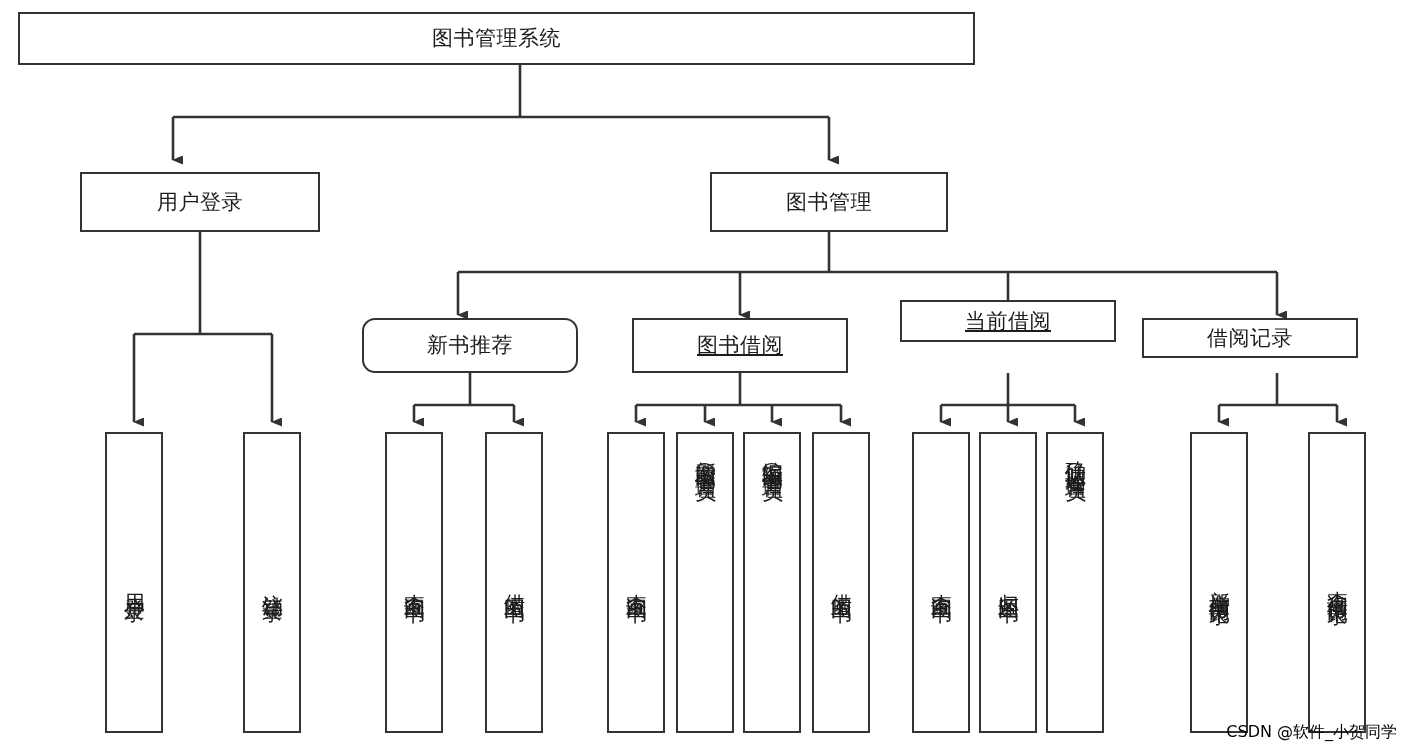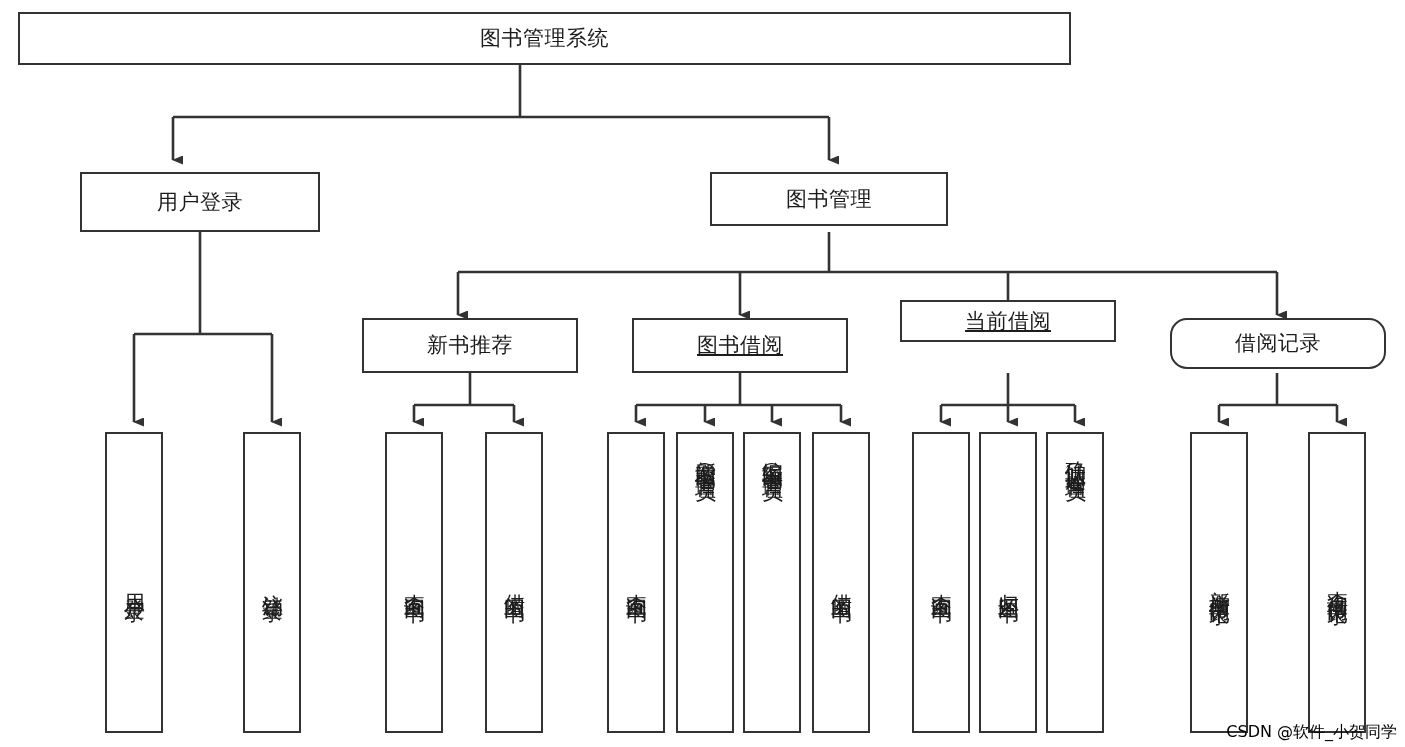--- a/index.html
+++ b/index.html
@@ -120,45 +120,45 @@
       <path d="M1008,405 L1008,422" marker-end="url(#arrowhead)"></path>
       <path d="M1075,405 L1075,422" marker-end="url(#arrowhead)"></path>
 
       <path d="M1277,373 L1277,405"></path>
       <path d="M1219,405 L1337,405"></path>
       <path d="M1219,405 L1219,422" marker-end="url(#arrowhead)"></path>
       <path d="M1337,405 L1337,422" marker-end="url(#arrowhead)"></path>
     </g>
   </svg>
 
-  <div class="node horizontal" style="left:18px; top:12px; width:1053px; height:53px;">
+  <div class="node horizontal" style="left:18px; top:12px; width:957px; height:53px;">
     <span class="node-label">图书管理系统</span>
   </div>
 
   <div class="node horizontal" style="left:80px; top:172px; width:240px; height:60px;">
     <span class="node-label">用户登录</span>
   </div>
 
-  <div class="node horizontal" style="left:710px; top:172px; width:238px; height:54px;">
+  <div class="node horizontal" style="left:710px; top:172px; width:238px; height:60px;">
     <span class="node-label">图书管理</span>
   </div>
 
-  <div class="node horizontal" style="left:362px; top:318px; width:216px; height:55px;">
+  <div class="node horizontal" style="left:362px; top:318px; width:216px; height:55px;border-radius:13px;">
     <span class="node-label">新书推荐</span>
   </div>
 
   <div class="node horizontal" style="left:632px; top:318px; width:216px; height:55px;text-decoration:underline;">
     <span class="node-label">图书借阅</span>
   </div>
 
   <div class="node horizontal" style="left:900px; top:300px; width:216px; height:42px;text-decoration:underline;">
     <span class="node-label">当前借阅</span>
   </div>
 
-  <div class="node horizontal" style="left:1170px; top:318px; width:216px; height:51px;border-radius:17px;">
+  <div class="node horizontal" style="left:1142px; top:318px; width:216px; height:40px;">
     <span class="node-label">借阅记录</span>
   </div>
 
   <div class="node vertical centered" style="left:105px; top:432px; width:58px; height:301px;">
     <span class="node-label">用户登录</span>
   </div>
 
   <div class="node vertical centered" style="left:243px; top:432px; width:58px; height:301px;">
     <span class="node-label">注销登录</span>
   </div>

